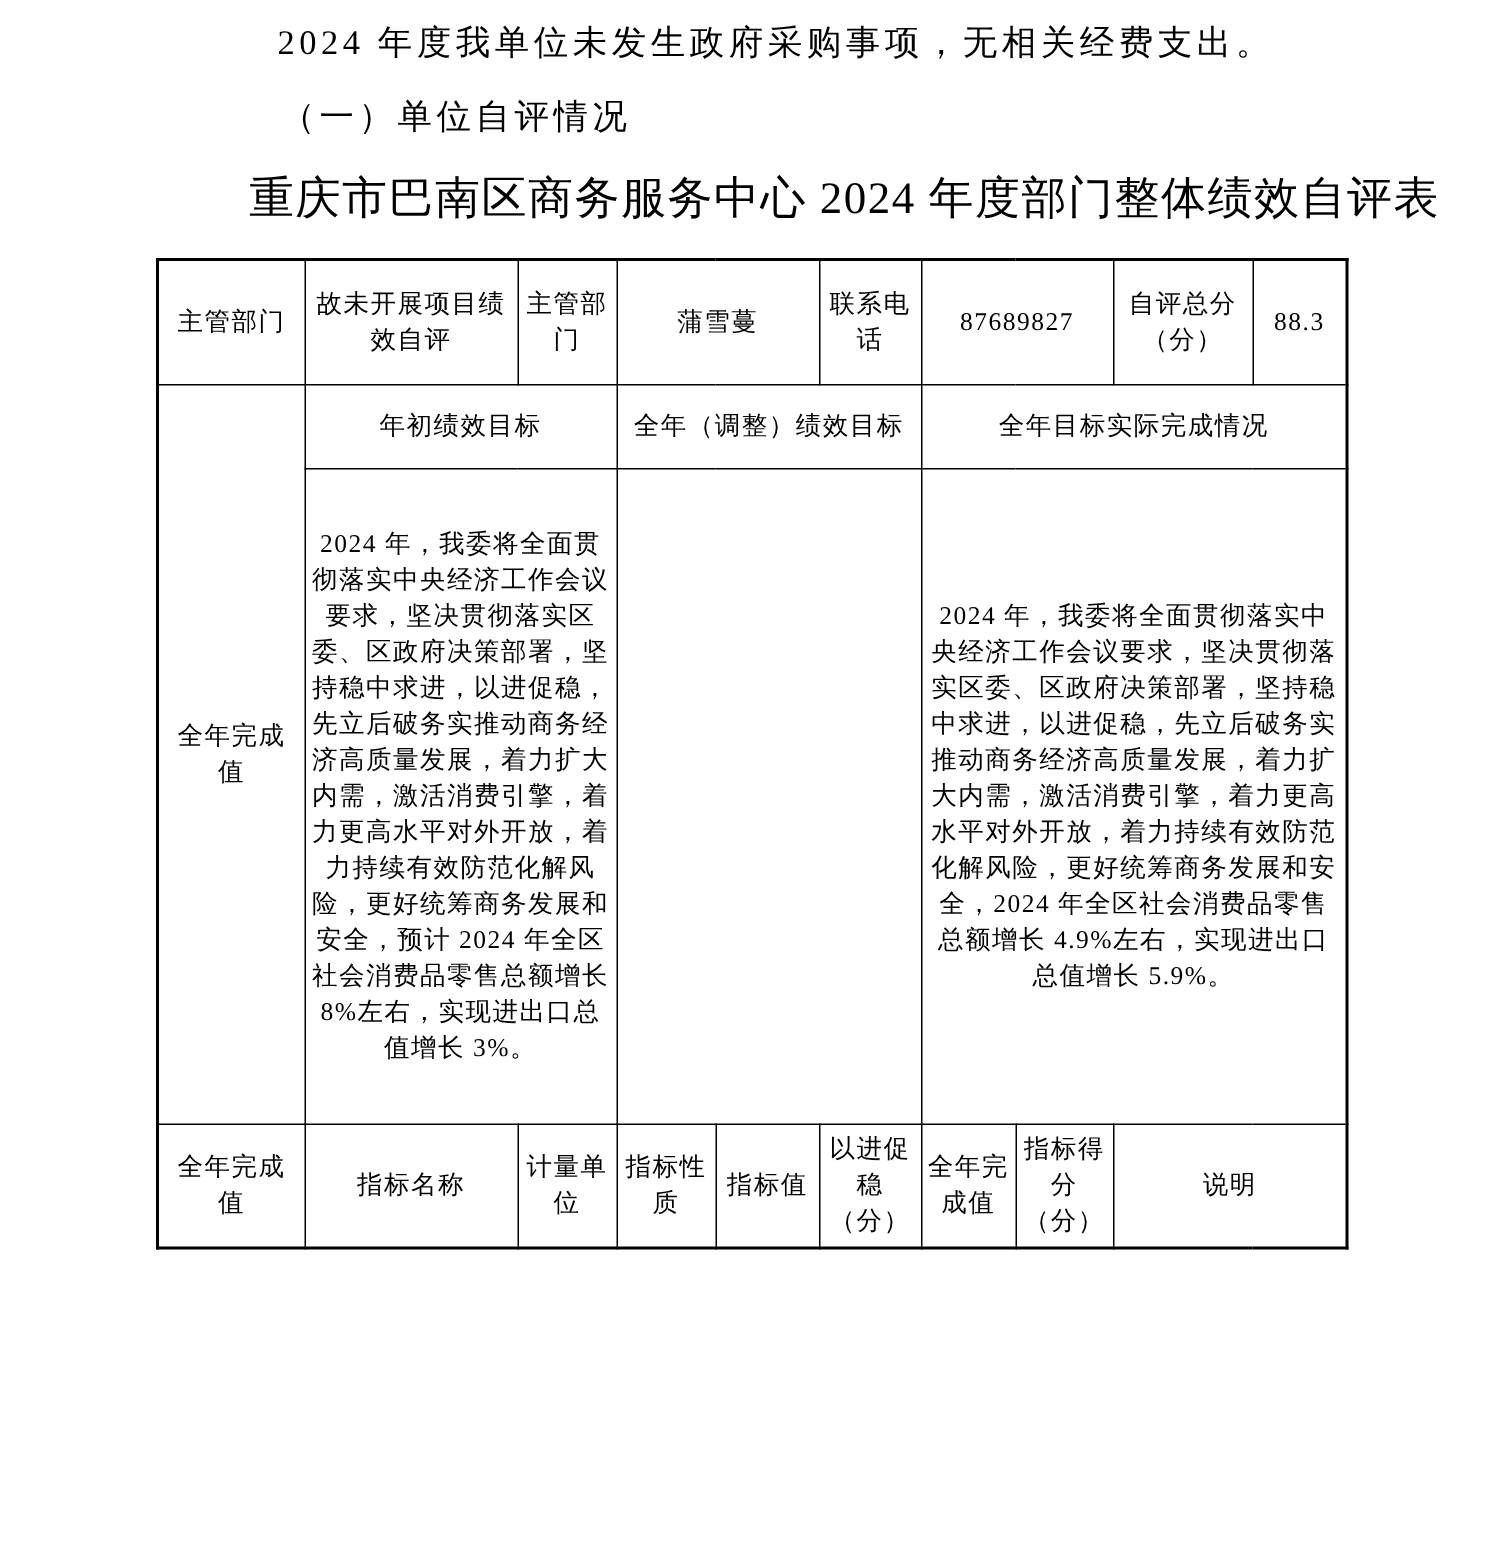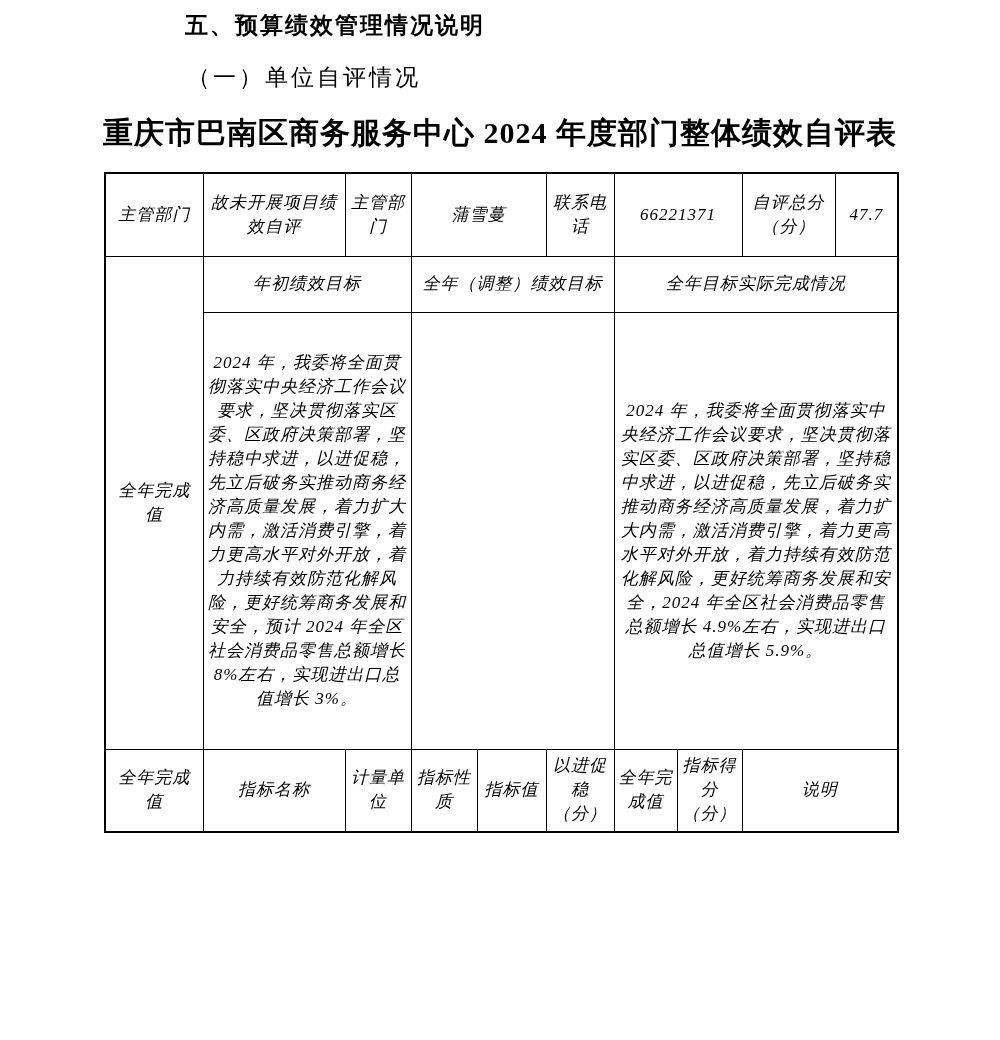--- a/index.html
+++ b/index.html
@@ -49,32 +49,31 @@
     margin: 0 122px 0 113px;
     font-size: 23px;
     line-height: 50px;
     letter-spacing: 4px;
     text-indent: 72px;
     text-align: justify;
   }
   .table-title {
     margin: 6px 40px 0 40px;
     font-size: 30px;
-    font-weight: bold;
+    font-weight: normal;
     line-height: 46px;
     letter-spacing: 1px;
-    text-align: center;
+    text-align: right;
   }
   table.perf-table {
     margin: 16px 0 12px 104px;
     width: 793px;
     table-layout: fixed;
     border-collapse: collapse;
     border: 2px solid #000000;
-    font-style: italic;
   }
   table.perf-table td {
     border: 1px solid #000000;
     font-size: 17px;
     line-height: 24px;
     letter-spacing: 1px;
     text-align: center;
     vertical-align: middle;
     padding: 2px 4px;
     word-break: break-all;
@@ -99,22 +98,22 @@
     font-size: 16.5px;
     line-height: 30px;
     padding: 4px 9px;
   }
 </style>
 </head>
 <body>
 
 <div class="page">
 
+  <p class="intro-para">2024 年度我单位未发生政府采购事项，无相关经费支出。</p>
 
-  <h2 class="section-heading">五、预算绩效管理情况说明</h2>
 
   <h3 class="subsection-heading">（一）单位自评情况</h3>
 
 
   <h1 class="table-title">重庆市巴南区商务服务中心 2024 年度部门整体绩效自评表</h1>
 
   <table class="perf-table">
     <colgroup>
       <col style="width:98px">
       <col style="width:142px">
@@ -128,23 +127,23 @@
       <col style="width:63px">
     </colgroup>
 
     <tbody>
         <tr class="row-info">
       <td>主管部门</td>
       <td class="cell-left">故未开展项目绩效自评</td>
       <td>主管部门</td>
       <td colspan="2">蒲雪蔓</td>
       <td>联系电话</td>
-      <td colspan="2">66221371</td>
+      <td colspan="2">87689827</td>
       <td>自评总分（分）</td>
-      <td>47.7</td>
+      <td>88.3</td>
     </tr>
 
     <tr class="row-goalhd">
       <td rowspan="2">全年完成值</td>
       <td colspan="2">年初绩效目标</td>
       <td colspan="3">全年（调整）绩效目标</td>
       <td colspan="4">全年目标实际完成情况</td>
     </tr>
 
     <tr class="row-goals">

